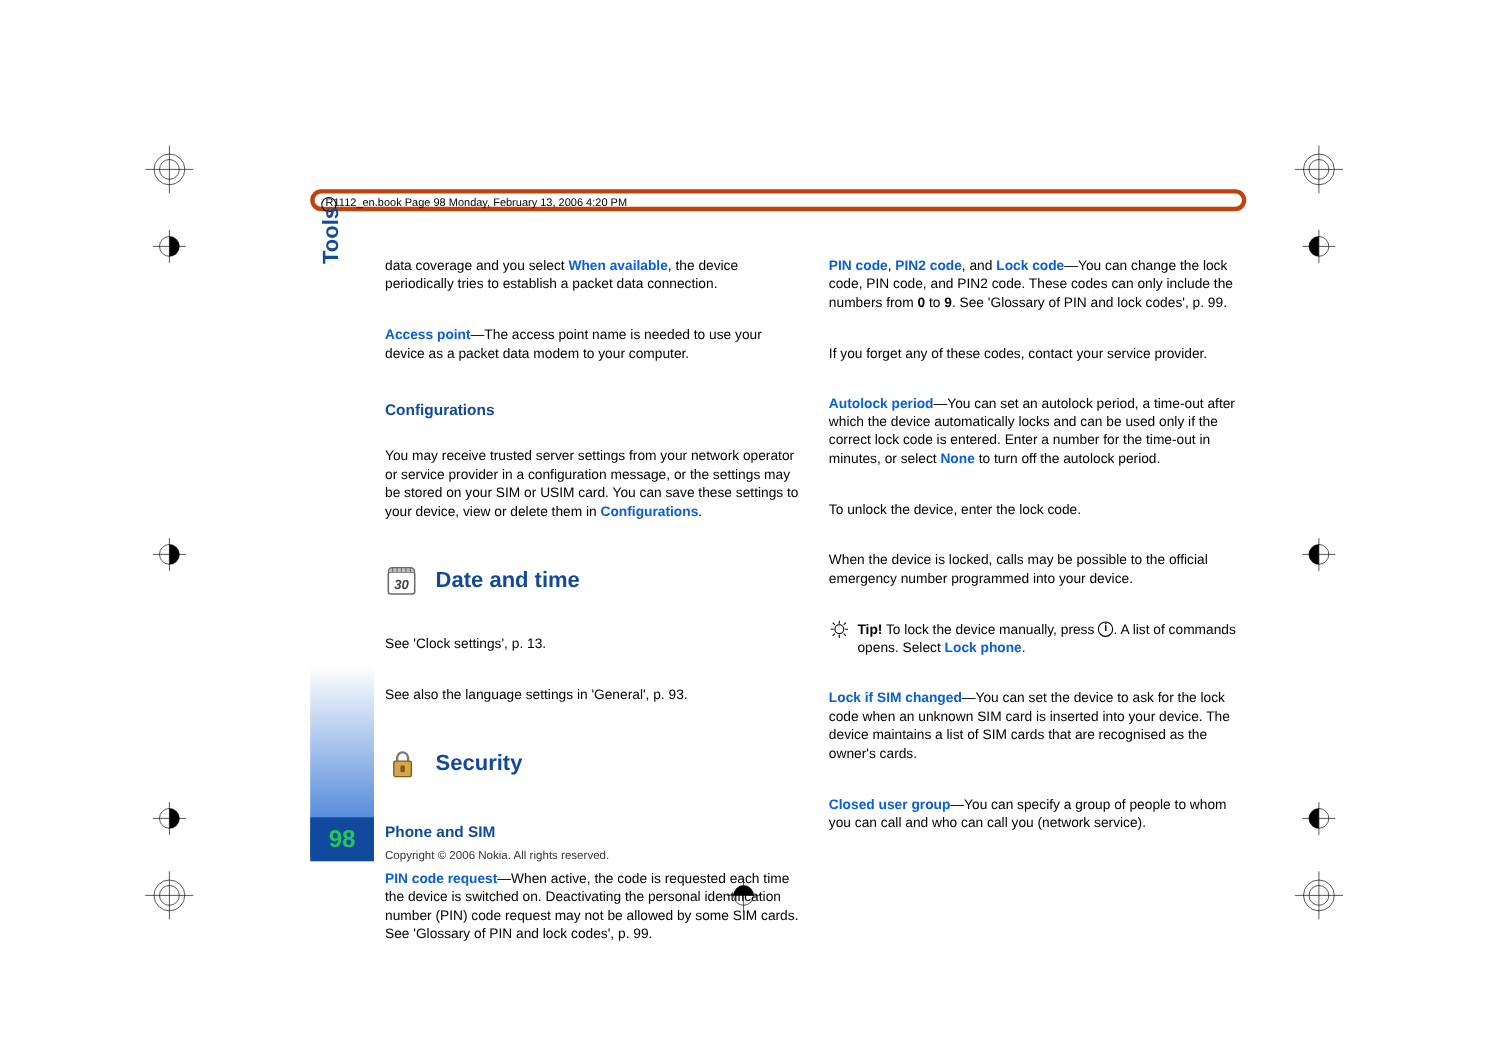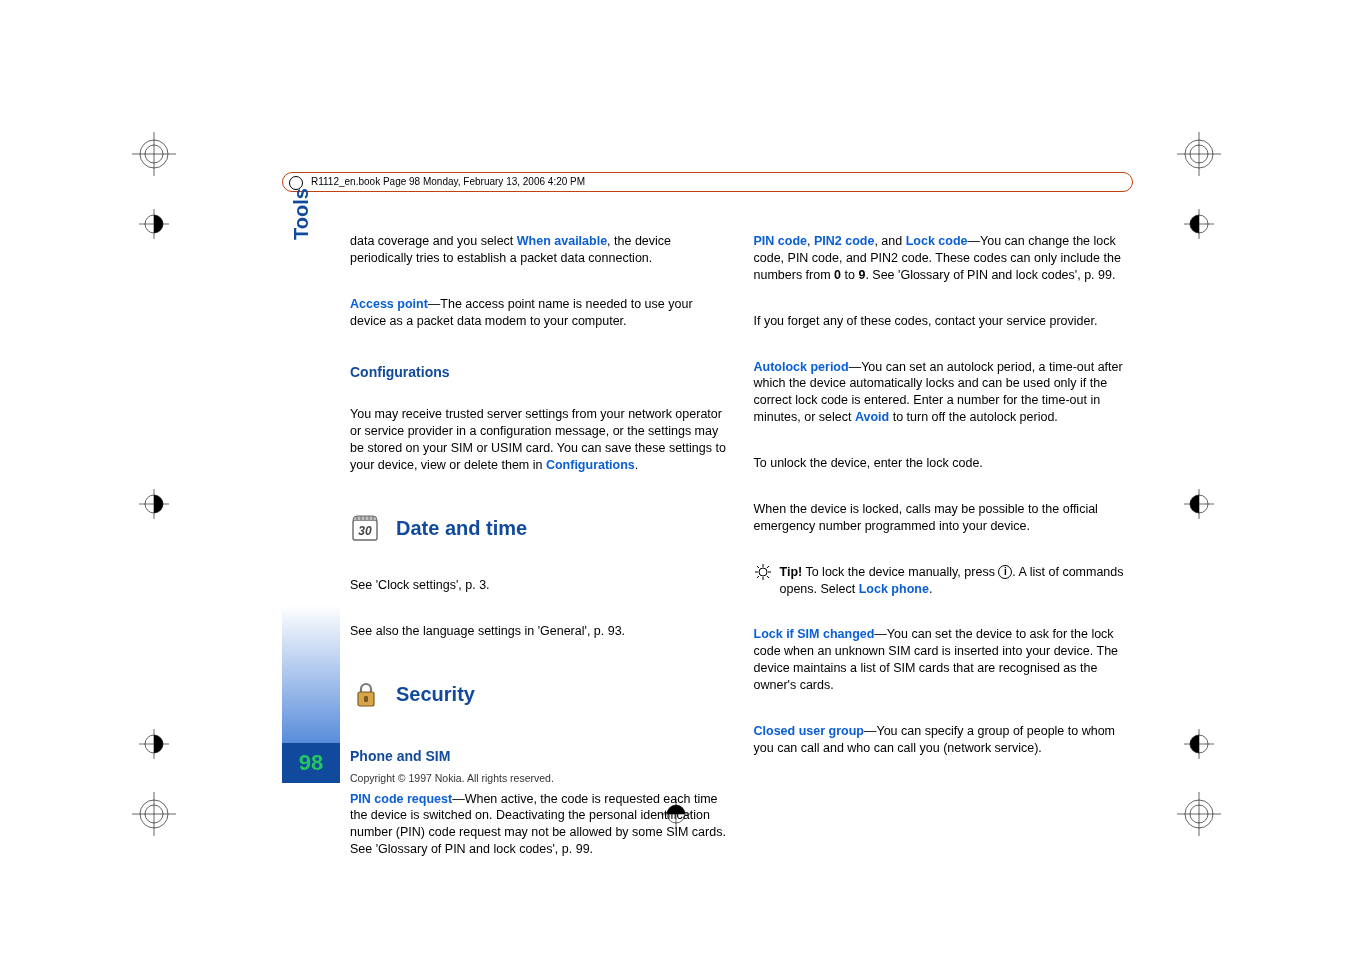--- a/index.html
+++ b/index.html
@@ -37,25 +37,25 @@
   .regmark.bot-left-b  { left: 130px;  top: 720px; }
   .regmark.bot-right-b { left: 1175px; top: 720px; }
 
   
   .header-bar {
     position: absolute;
     left: 282px;
     top: 172px;
     right: 218px;
     height: 20px;
-    border: 1px solid #c2410c;
+    border: 4px solid #c2410c;
     border-radius: 10px;
     font-size: 10px;
     line-height: 18px;
-    padding-left: 28px;
+    padding-left: 10px;
     color: #000;
   }
   .header-bar::before {
     content: "";
     position: absolute;
     left: 6px; top: 3px;
     width: 12px; height: 12px;
     border: 1px solid #000;
     border-radius: 50%;
   }
@@ -308,21 +308,21 @@
               <line x1="10" y1="2" x2="10" y2="6" stroke="#6a6a6a"></line>
               <line x1="14" y1="2" x2="14" y2="6" stroke="#6a6a6a"></line>
               <line x1="18" y1="2" x2="18" y2="6" stroke="#6a6a6a"></line>
               <line x1="22" y1="2" x2="22" y2="6" stroke="#6a6a6a"></line>
             <text x="14" y="21" font-size="12" font-weight="bold" text-anchor="middle" fill="#444">30</text>
           </svg>
         </div>
         <div class="h2">Date and time</div>
       </div>
 
-      <div class="para">See 'Clock settings', p. 3.</div>
+      <div class="para">See 'Clock settings', p. 13.</div>
       <div class="para">See also the language settings in 'General', p. 93.</div>
 
       <div class="h2-row">
         <div class="icon-box">
           <svg width="30" height="30" viewBox="0 0 30 30">
             <path d="M10 12 v-3 a5 5 0 0 1 10 0 v3" fill="none" stroke="#7a7a7a" stroke-width="2.2"></path>
             <rect x="7" y="12" width="16" height="14" rx="2" fill="#d9a54a" stroke="#7a5a20" stroke-width="1.2"></rect>
             <rect x="13" y="16" width="4" height="6" rx="1.2" fill="#7a5a20"></rect>
           </svg>
         </div>
@@ -339,21 +339,21 @@
 
     <div class="col">
 
       <div class="para">
         <span class="link">PIN code</span><span>, </span><span class="link">PIN2 code</span><span>, and </span><span class="link">Lock code</span><span>—You can change the lock code, PIN code, and PIN2 code. These codes can only include the numbers from </span><span class="bold">0</span><span> to </span><span class="bold">9</span><span>. See 'Glossary of PIN and lock codes', p. 99.</span>
       </div>
 
       <div class="para">If you forget any of these codes, contact your service provider.</div>
 
       <div class="para">
-        <span class="link">Autolock period</span><span>—You can set an autolock period, a time-out after which the device automatically locks and can be used only if the correct lock code is entered. Enter a number for the time-out in minutes, or select </span><span class="link">Avoid</span><span> to turn off the autolock period.</span>
+        <span class="link">Autolock period</span><span>—You can set an autolock period, a time-out after which the device automatically locks and can be used only if the correct lock code is entered. Enter a number for the time-out in minutes, or select </span><span class="link">None</span><span> to turn off the autolock period.</span>
       </div>
 
       <div class="para">To unlock the device, enter the lock code.</div>
       <div class="para">When the device is locked, calls may be possible to the official emergency number programmed into your device.</div>
 
       <div class="tip-row">
         <div class="tip-icon">
           <svg width="16" height="16" viewBox="0 0 16 16">
               <circle cx="8" cy="8" r="4" fill="none" stroke="#000" stroke-width="1"></circle>
               <line x1="8" y1="0" x2="8" y2="3" stroke="#000"></line>
@@ -375,15 +375,15 @@
         <span class="link">Lock if SIM changed</span><span>—You can set the device to ask for the lock code when an unknown SIM card is inserted into your device. The device maintains a list of SIM cards that are recognised as the owner's cards.</span>
       </div>
 
       <div class="para">
         <span class="link">Closed user group</span><span>—You can specify a group of people to whom you can call and who can call you (network service).</span>
       </div>
 
     </div>
   </div>
 
-  <div class="footer">Copyright © 1997 Nokia. All rights reserved.</div>
+  <div class="footer">Copyright © 2006 Nokia. All rights reserved.</div>
 
 </div>
 
 </body></html>

